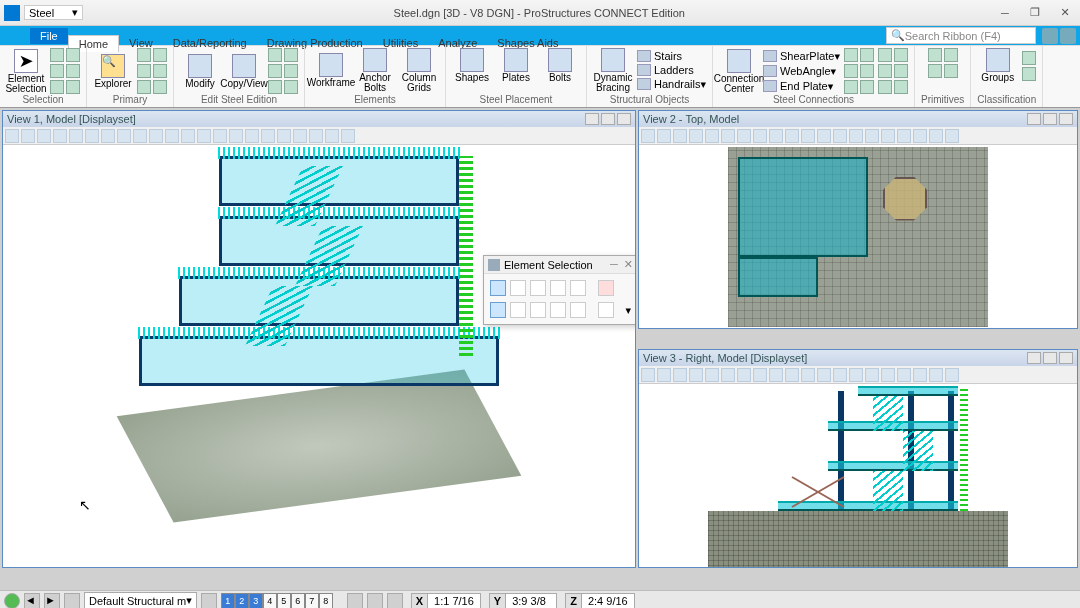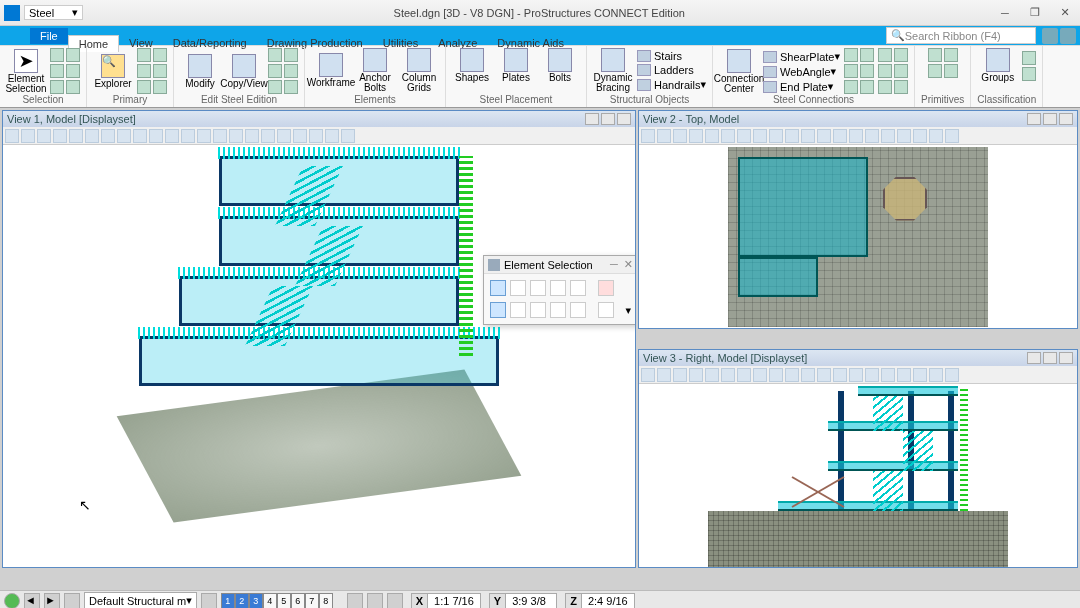--- a/index.html
+++ b/index.html
@@ -21,21 +21,21 @@
 .ribbon{height:62px;background:#f8f8f8;display:flex;border-bottom:1px solid #999;}
 .rgroup{border-right:1px solid #ddd;padding:2px 6px;display:flex;flex-direction:column;align-items:center;justify-content:space-between;}
 .rgroup .icons{display:flex;gap:4px;align-items:center;}
 .rgroup .label{font-size:10px;color:#666;}
 .big-icon{display:flex;flex-direction:column;align-items:center;justify-content:center;width:40px;}
 .big-icon .ico{width:24px;height:24px;background:#d0e0f0;border:1px solid #88a;margin-bottom:1px;}
 .big-icon .txt{font-size:10px;text-align:center;line-height:10px;}
 .small-grid{display:grid;grid-template-columns:repeat(2,14px);gap:2px;}
 .small-grid div{width:14px;height:14px;background:#c0e0d0;border:1px solid #8a9;}
 .mini-stack{display:flex;flex-direction:column;gap:2px;font-size:10px;}
-.mini-stack div{display:flex;align-items:flex-end;}
+.mini-stack div{display:flex;align-items:flex-start;}
 .mini-stack .mi{width:14px;height:12px;background:#c0d0e0;margin-right:3px;border:1px solid #99b;}
 .work{display:flex;height:482px;background:#d0d0d0;padding:2px;}
 .left-work{flex:1;margin-right:2px;display:flex;flex-direction:column;}
 .right-work{width:440px;display:flex;flex-direction:column;}
 .viewport{background:#fff;border:1px solid #5a8bc4;display:flex;flex-direction:column;margin-bottom:20px;}
 .vp-title{height:16px;background:linear-gradient(#dce6f2,#c8d4e8);display:flex;align-items:center;padding:0 4px;font-size:10px;color:#355;}
 .vp-title .vt-btns{margin-left:auto;display:flex;gap:2px;}
 .vp-title .vt-btns div{width:14px;height:12px;background:#e8e8e8;border:1px solid #aaa;}
 .vp-toolbar{height:18px;background:#f0f0f0;border-bottom:1px solid #ccc;display:flex;align-items:center;padding:0 2px;gap:2px;}
 .vp-toolbar div{width:14px;height:14px;background:#d8e4f0;border:1px solid #bcd;}
@@ -105,21 +105,21 @@
 </div>
 
 <div class="menubar">
   <div class="file">File</div>
   <div class="tab active">Home</div>
   <div class="tab">View</div>
   <div class="tab">Data/Reporting</div>
   <div class="tab">Drawing Production</div>
   <div class="tab">Utilities</div>
   <div class="tab">Analyze</div>
-  <div class="tab">Dynamic Aids</div>
+  <div class="tab">Shapes Aids</div>
   <div class="search-ribbon">🔍 <span>Search Ribbon (F4)</span></div>
   <div class="help-icons">
       <div></div>
       <div></div>
     </div>
 </div>
 
 <div class="ribbon">
   <div class="rgroup">
     <div class="icons">

